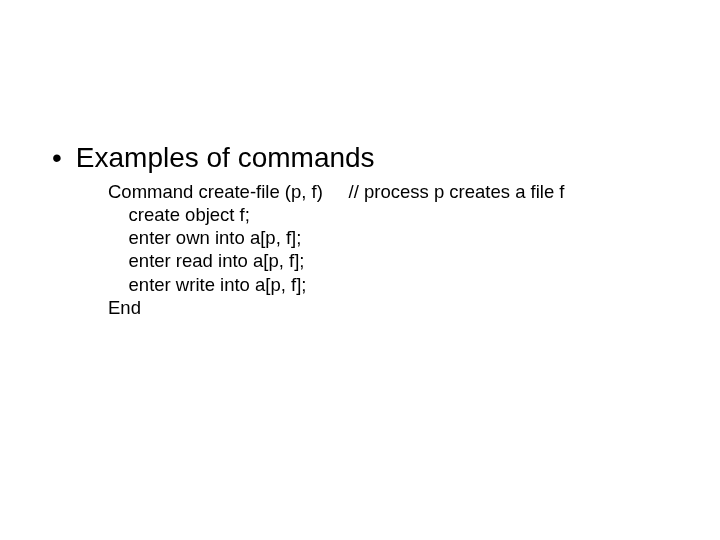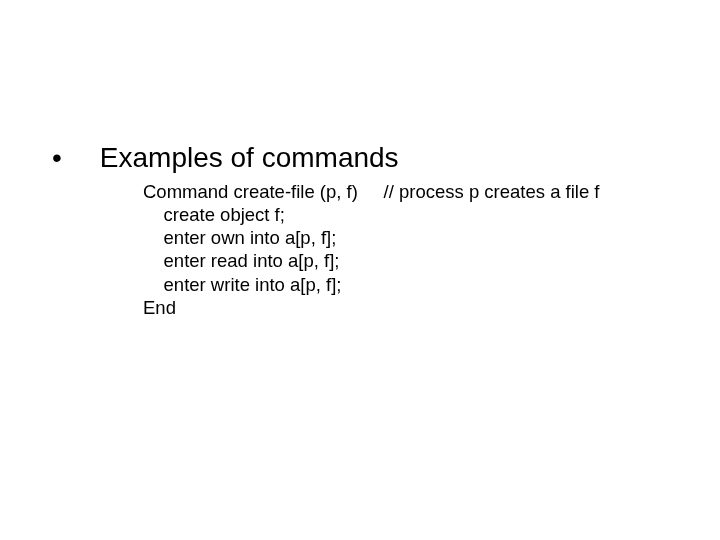--- a/index.html
+++ b/index.html
@@ -25,31 +25,30 @@
     align-items: center;
   }
   .bullet {
     font-size: 28px;
     line-height: 1;
     margin-right: 14px;
   }
   .bullet-text {
     font-size: 28px;
     line-height: 1.1;
-    margin-left: 24px;
   }
   .code-block {
     position: absolute;
     left: 108px;
     font-size: 18.5px;
     line-height: 1.25;
     white-space: pre;
     font-family: Arial, Helvetica, sans-serif;
   }
-  .block1 { top: 180px; margin-left: 35px; }
+  .block1 { top: 180px; }
   .block2 { top: 342px; }
 </style>
 </head>
 <body>
 
 <div class="slide">
 
   <div class="bullet-row">
     <span class="bullet">•</span>
     <span class="bullet-text">Examples of commands</span>

